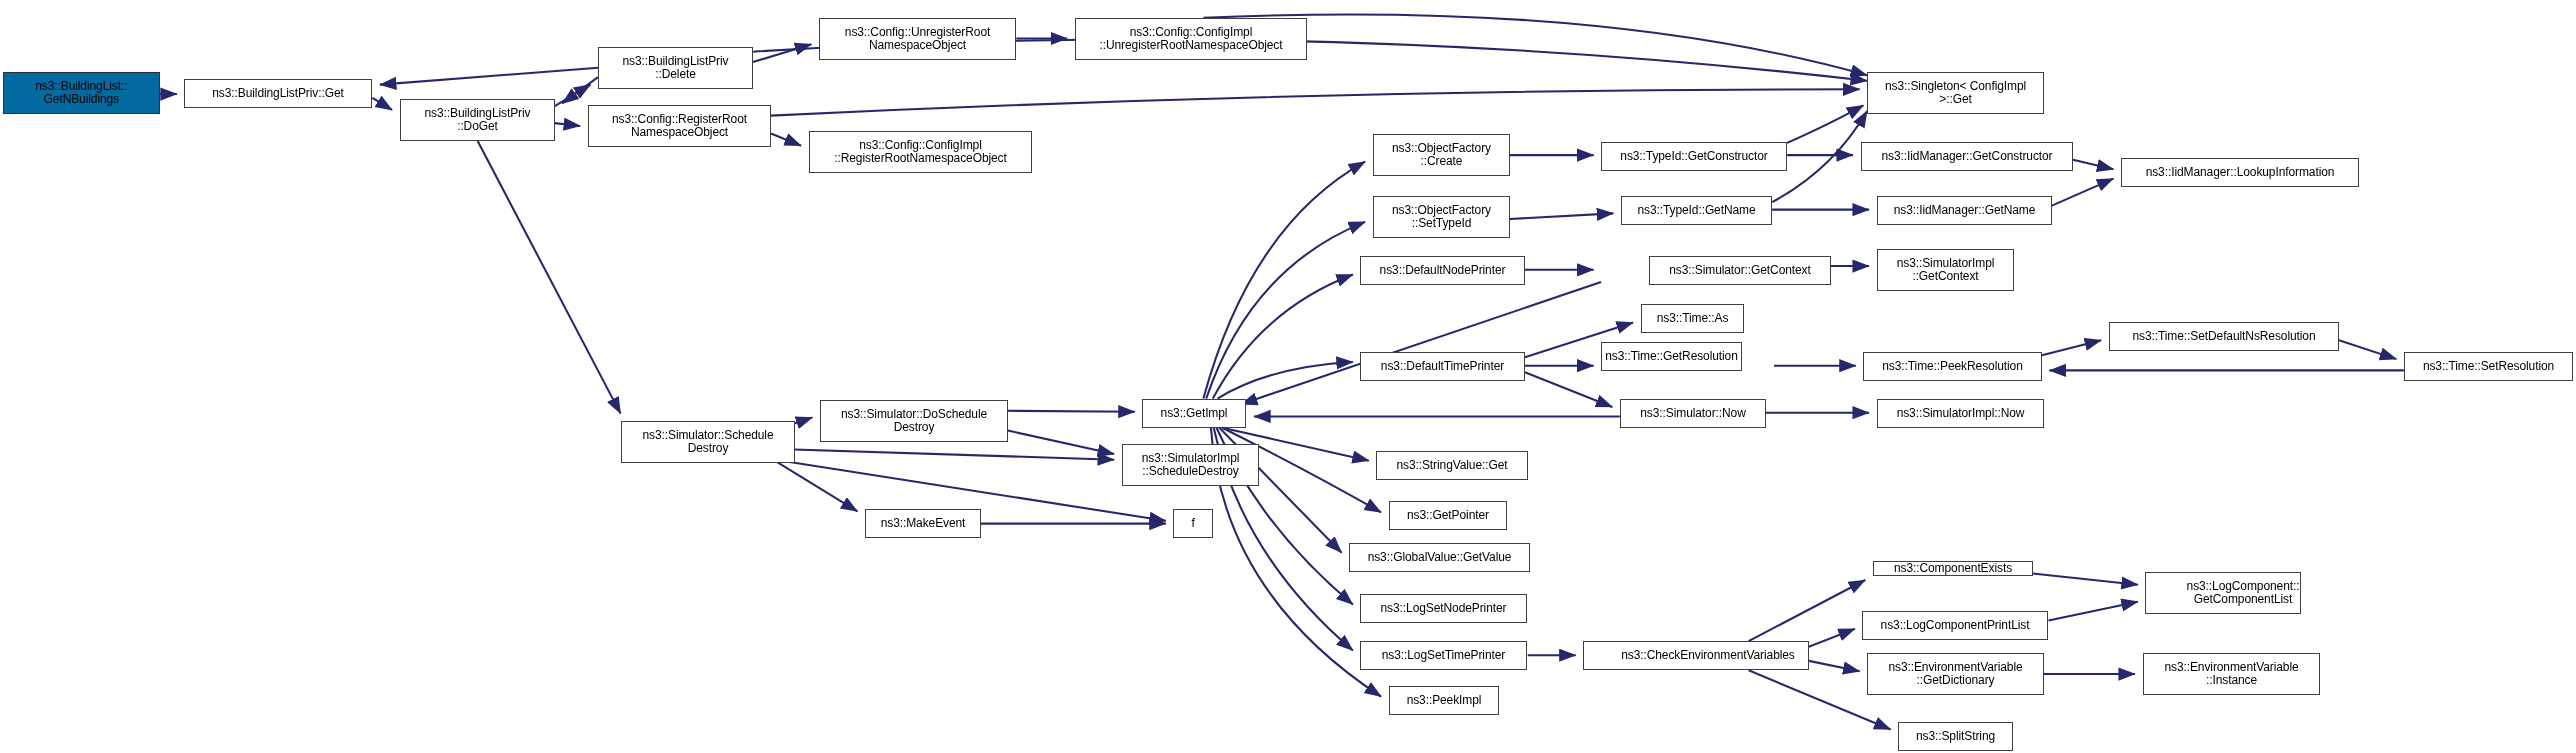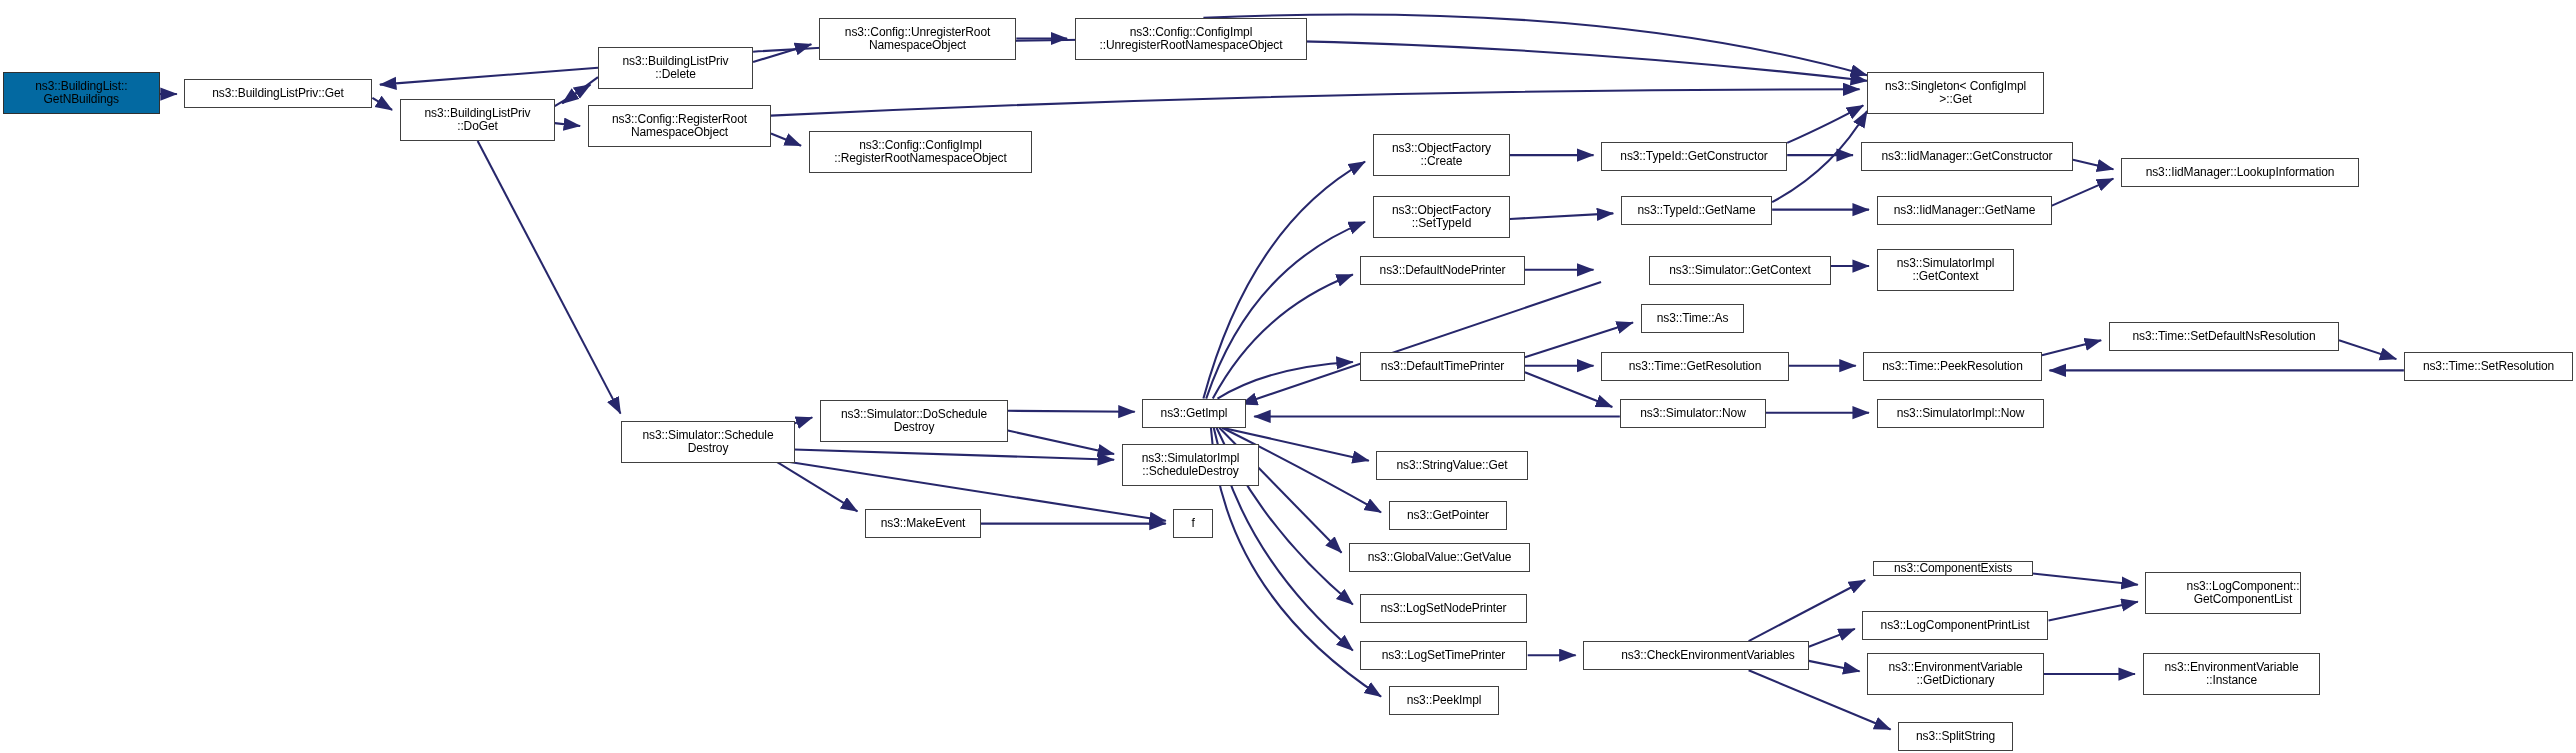--- a/index.html
+++ b/index.html
@@ -141,21 +141,21 @@
       <div class="node" style="left: 1373px; top: 196px; width: 137px; height: 42px;">ns3::ObjectFactory
 ::SetTypeId</div>
       <div class="node" style="left: 1621px; top: 196px; width: 151px; height: 29px;">ns3::TypeId::GetName</div>
       <div class="node" style="left: 1877px; top: 196px; width: 175px; height: 29px;">ns3::IidManager::GetName</div>
       <div class="node" style="left: 1360px; top: 256px; width: 165px; height: 29px;">ns3::DefaultNodePrinter</div>
       <div class="node" style="left: 1649px; top: 256px; width: 182px; height: 29px;">ns3::Simulator::GetContext</div>
       <div class="node" style="left: 1877px; top: 249px; width: 137px; height: 42px;">ns3::SimulatorImpl
 ::GetContext</div>
       <div class="node" style="left: 1641px; top: 304px; width: 103px; height: 29px;">ns3::Time::As</div>
       <div class="node" style="left: 1360px; top: 352px; width: 165px; height: 29px;">ns3::DefaultTimePrinter</div>
-      <div class="node" style="left: 1601px; top: 352px; width: 188px; height: 29px;">ns3::Time::GetResolution</div>
+      <div class="node" style="left: 1601px; top: 342px; width: 141px; height: 29px;">ns3::Time::GetResolution</div>
       <div class="node" style="left: 1863px; top: 352px; width: 179px; height: 29px;">ns3::Time::PeekResolution</div>
       <div class="node" style="left: 2109px; top: 322px; width: 230px; height: 29px;">ns3::Time::SetDefaultNsResolution</div>
       <div class="node" style="left: 2404px; top: 352px; width: 169px; height: 29px;">ns3::Time::SetResolution</div>
       <div class="node" style="left: 1620px; top: 399px; width: 146px; height: 29px;">ns3::Simulator::Now</div>
       <div class="node" style="left: 1877px; top: 399px; width: 167px; height: 29px;">ns3::SimulatorImpl::Now</div>
       <div class="node" style="left: 1142px; top: 399px; width: 104px; height: 29px;">ns3::GetImpl</div>
       <div class="node" style="left: 1122px; top: 444px; width: 137px; height: 42px;">ns3::SimulatorImpl
 ::ScheduleDestroy</div>
       <div class="node" style="left: 820px; top: 400px; width: 188px; height: 42px;">ns3::Simulator::DoSchedule
 Destroy</div>

